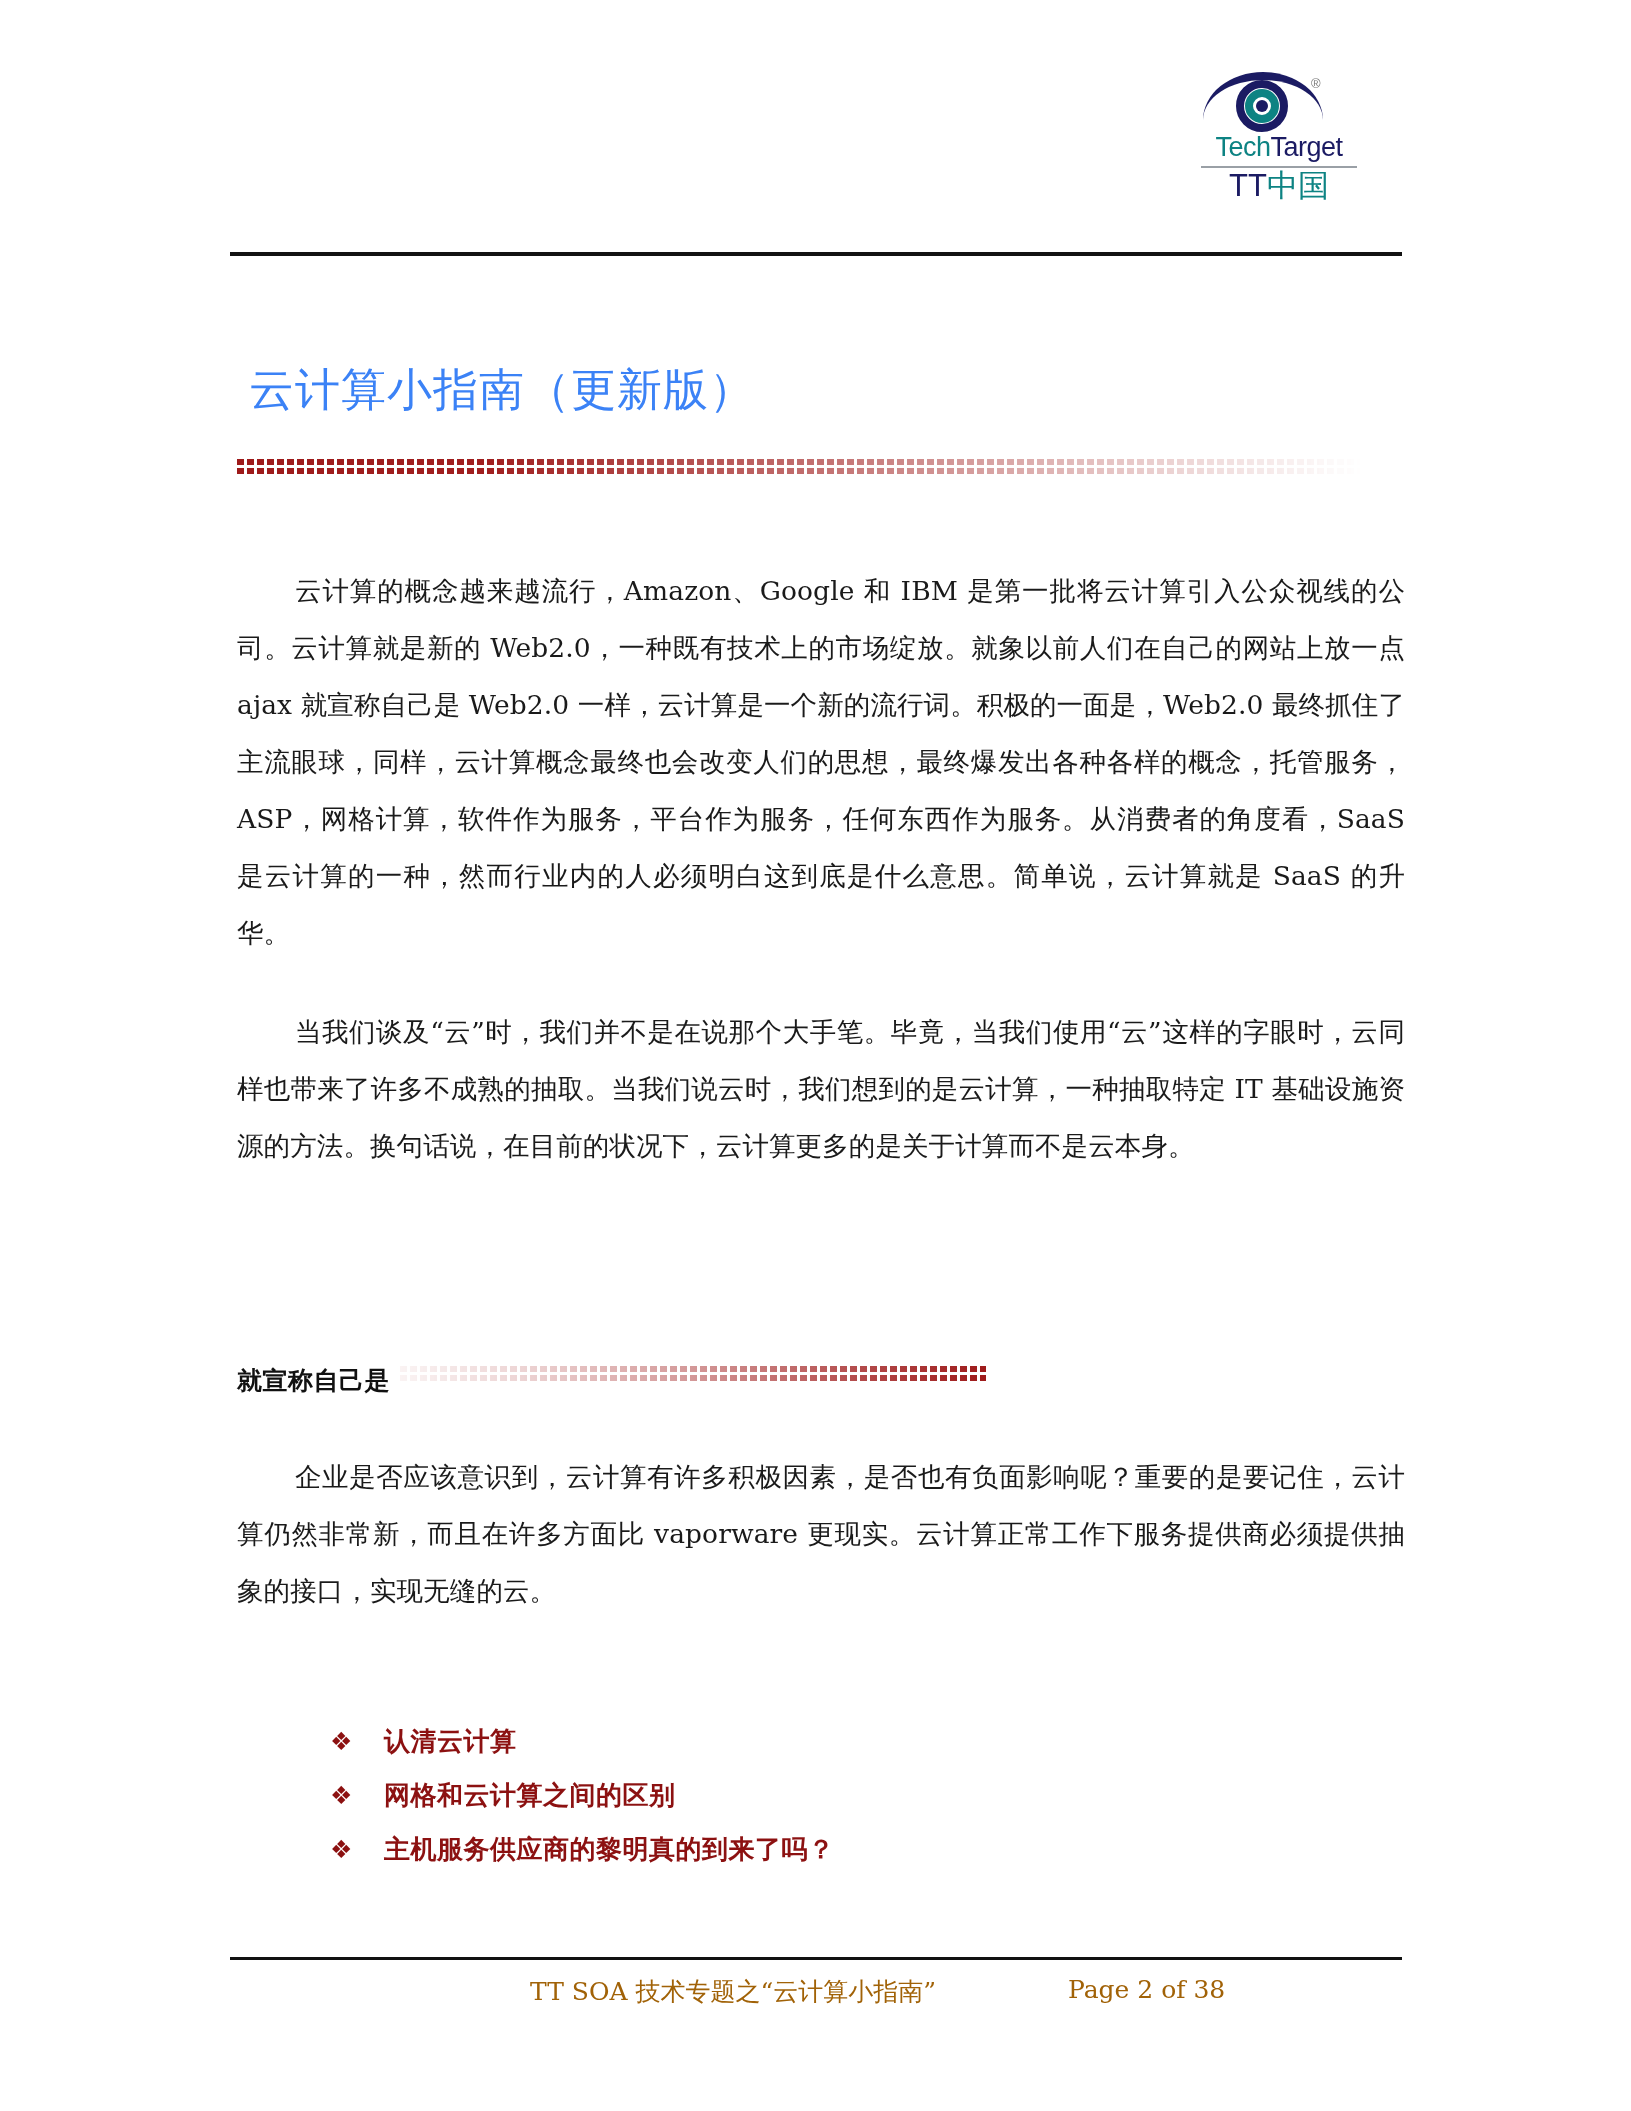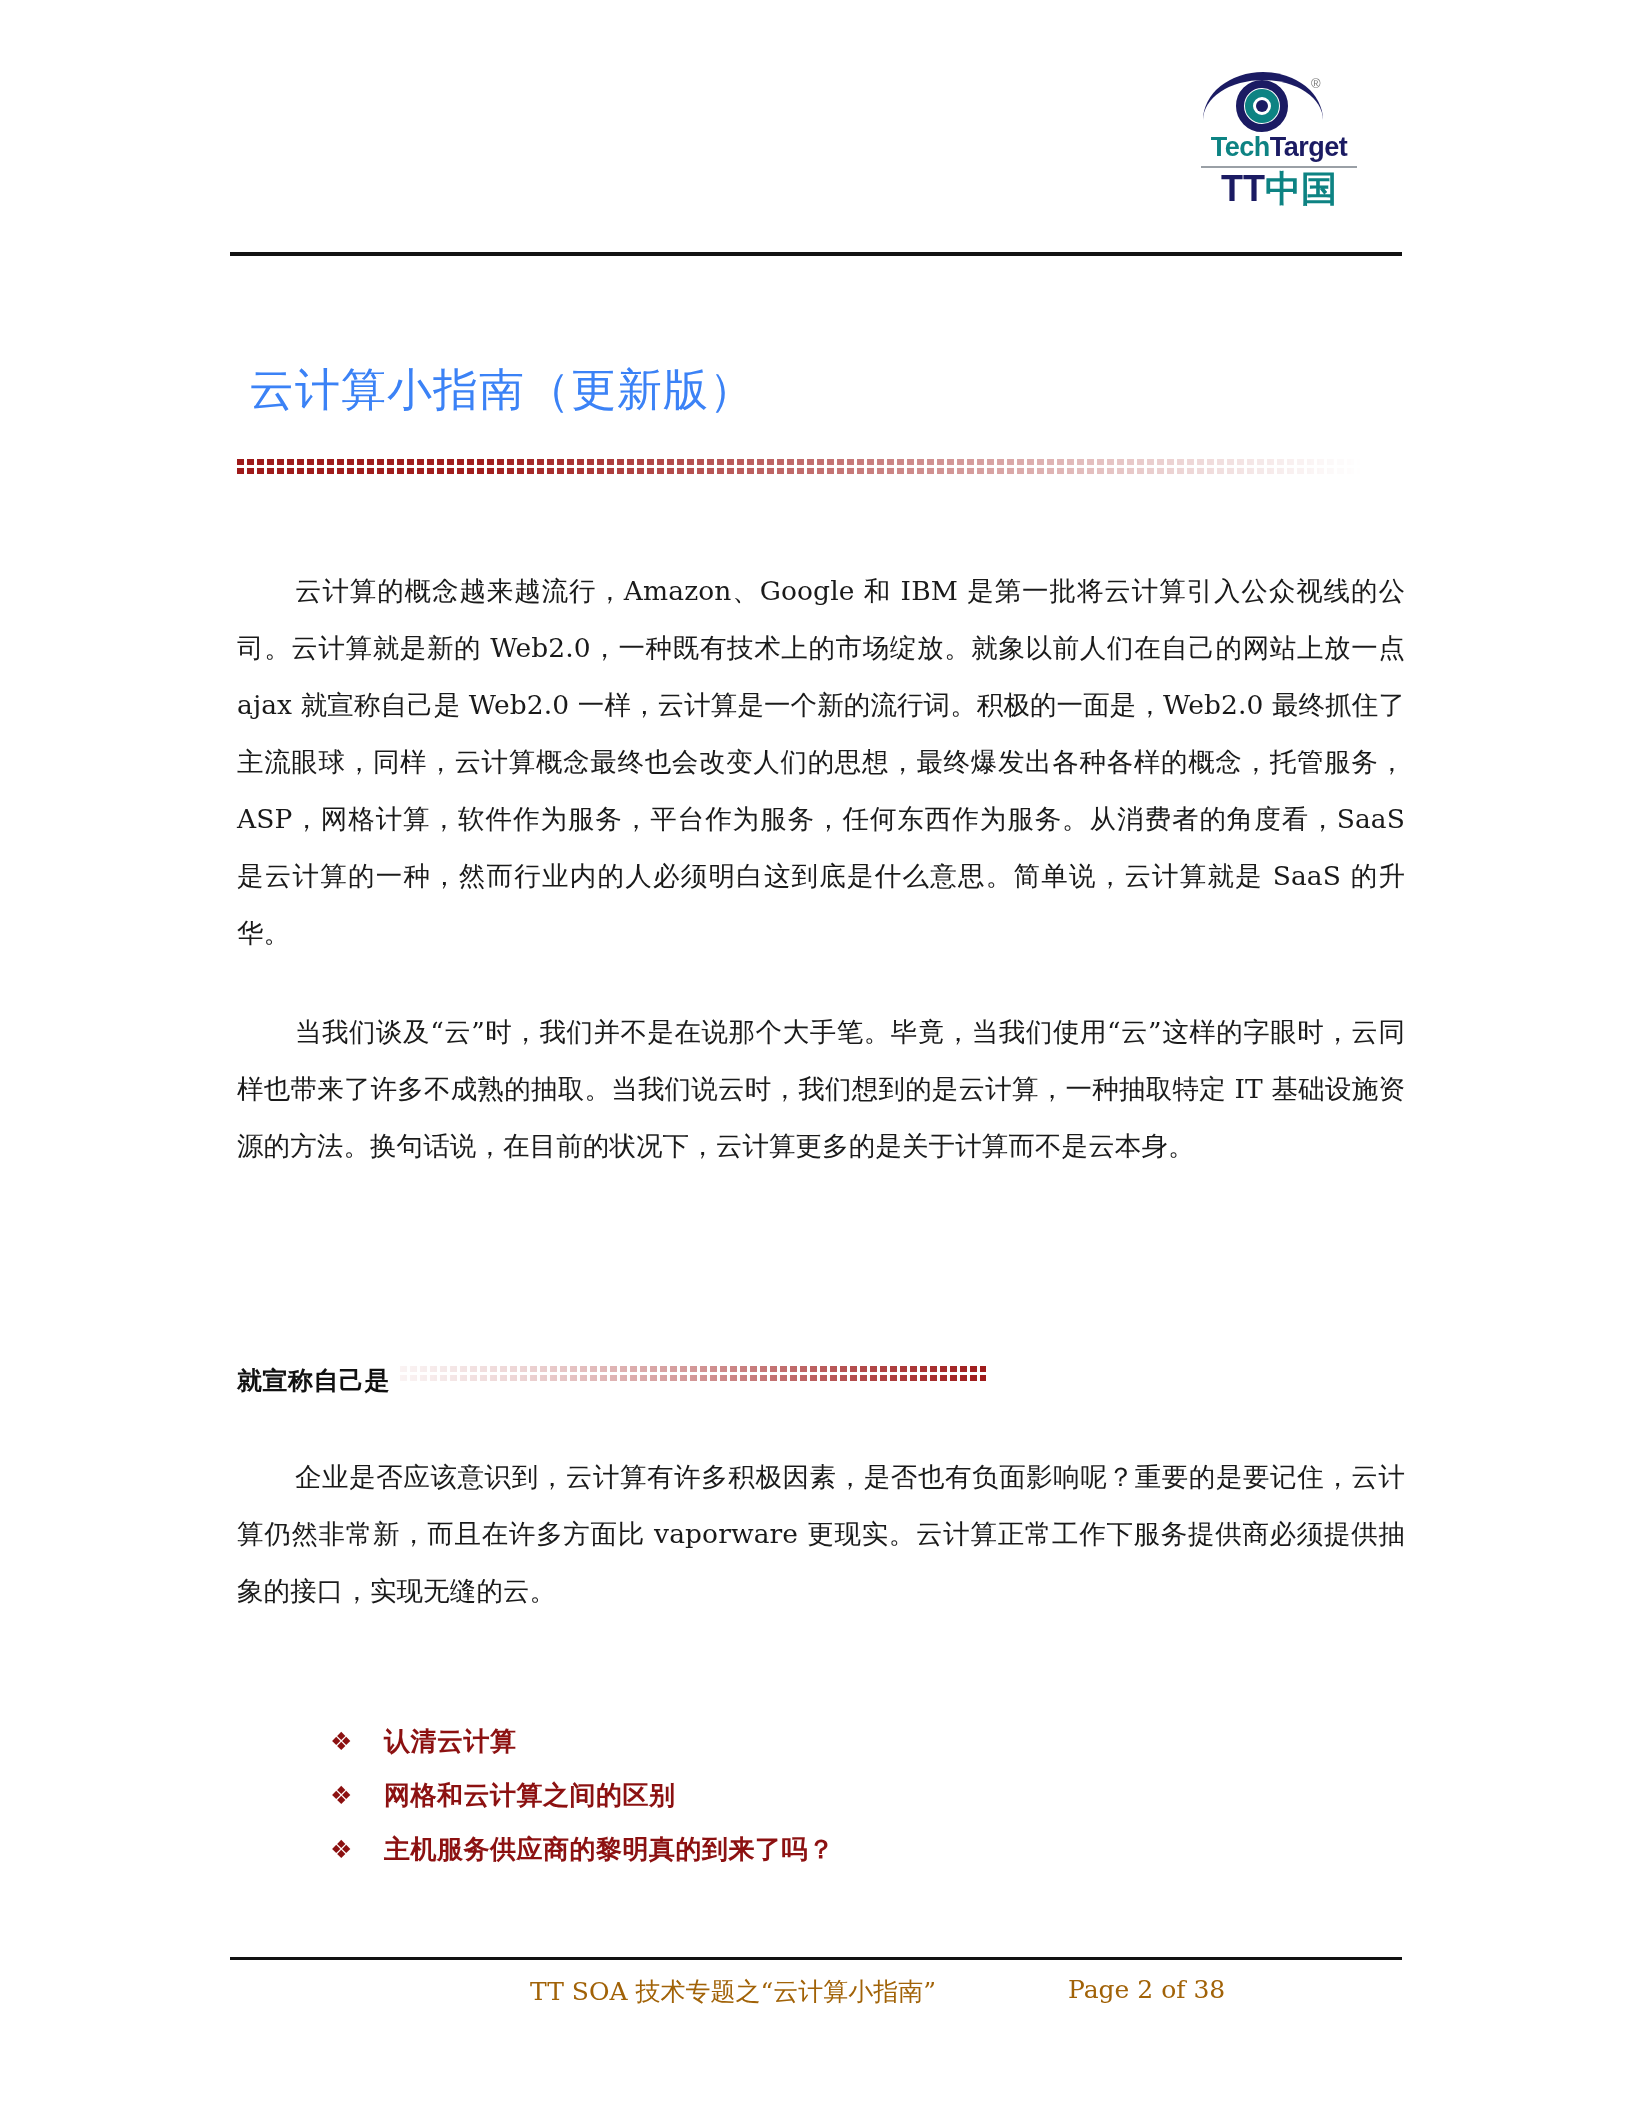--- a/index.html
+++ b/index.html
@@ -176,21 +176,21 @@
     color: #777777;
   }
   .tt-wordmark {
     position: absolute;
     left: 0px;
     top: 62px;
     width: 172px;
     text-align: center;
     font-family: "Liberation Sans", sans-serif;
     font-size: 27px;
-    font-weight: 700;
+    font-weight: 400;
     letter-spacing: -0.5px;
     line-height: 1;
     white-space: nowrap;
   }
   .tt-tech { color: #0d8383; }
   .tt-target { color: #1b1b63; }
   .tt-rule {
     position: absolute;
     left: 8px;
     top: 94px;
@@ -198,22 +198,22 @@
     height: 2px;
     background: #9aa0a6;
   }
   .tt-cn {
     position: absolute;
     left: 0px;
     top: 98px;
     width: 172px;
     text-align: center;
     font-family: "Liberation Sans", sans-serif;
-    font-size: 36px;
-    font-weight: 700;
+    font-size: 31px;
+    font-weight: 400;
     line-height: 1.05;
     white-space: nowrap;
   }
   .tt-cn-tt { color: #1b1b63; }
   .tt-cn-zh { color: #0d8383; }
 
   .header-rule {
     position: absolute;
     left: 230px;
     top: 252px;

